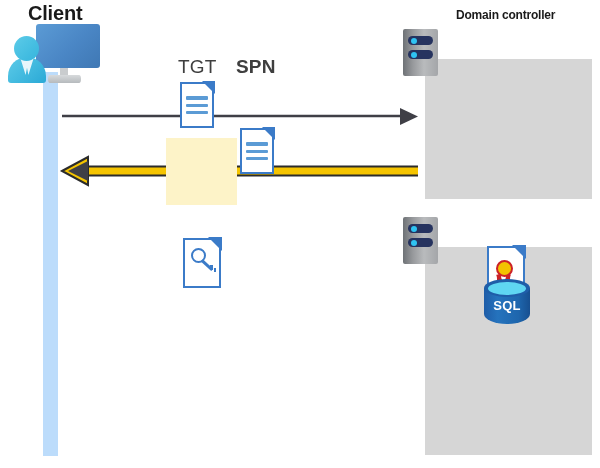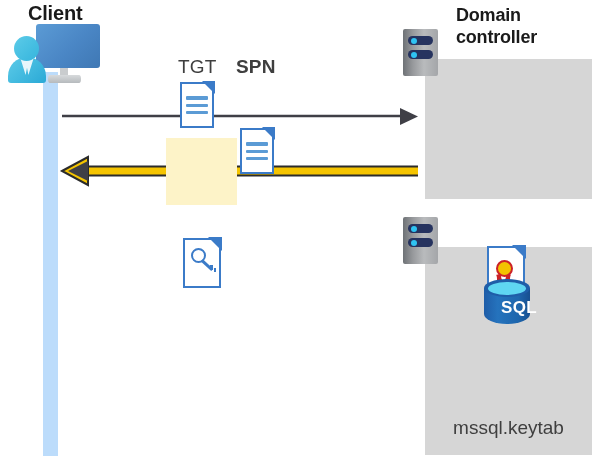--- a/index.html
+++ b/index.html
@@ -18,21 +18,21 @@
     font-weight:bold;
     color:#1a1a1a;
     letter-spacing:-0.2px;
   }
   #client-title{
     left:28px;top:2px;width:110px;
     font-size:20px;line-height:22px;
   }
   #dc-title{
     left:456px;top:4px;width:140px;
-    font-size:18px;line-height:22px;
+    font-size:12px;line-height:22px;
   }
   #linux-title{
     left:455px;top:228px;width:145px;
     font-size:18px;line-height:22px;
   }
 
   
   #lifeline{
     left:43px;top:72px;width:15px;height:384px;
     background:#bcdcfb;
@@ -172,21 +172,21 @@
   .cyl-top{
     position:absolute;left:0;top:0;width:46px;height:18px;border-radius:50%;
     background:#1f5da8;
   }
   .cyl-top-inner{
     position:absolute;left:4px;top:3px;width:38px;height:13px;border-radius:50%;
     background:#5fd6f2;
   }
   .cyl-label{
     position:absolute;left:0;top:19px;width:46px;text-align:center;
-    font-size:17px;font-weight:bold;color:#ffffff;letter-spacing:0.3px;padding-left:12px;
+    font-size:13px;font-weight:bold;color:#ffffff;letter-spacing:0.3px;
   }
   #keytab-label{
     left:425px;top:417px;width:167px;text-align:center;
     font-size:19px;color:#3f3f3f;
   }
 </style>
 </head>
 <body>
 
 <div id="stage">
@@ -270,15 +270,14 @@
     <div class="seal-circle"></div>
   </div>
 
   <div class="abs" id="sql-db">
     <div class="cyl-body"></div>
     <div class="cyl-top"></div>
     <div class="cyl-top-inner"></div>
     <div class="cyl-label">SQL</div>
   </div>
 
-  <div class="abs" id="keytab-label">mssql.keytab</div>
 
 </div>
 
 </body></html>

